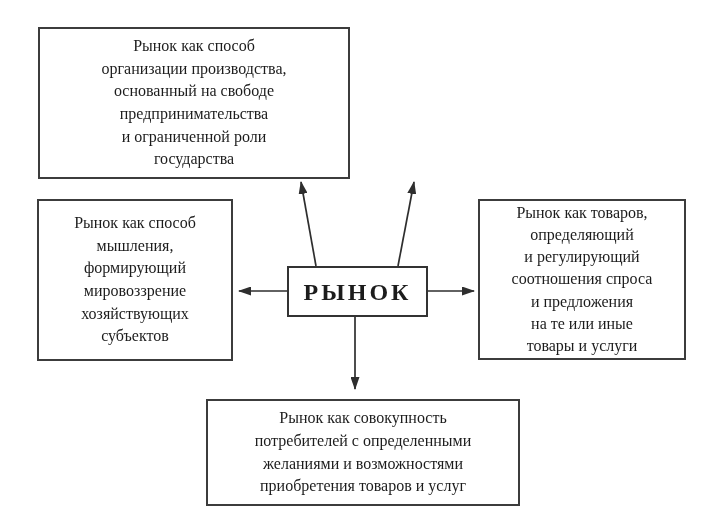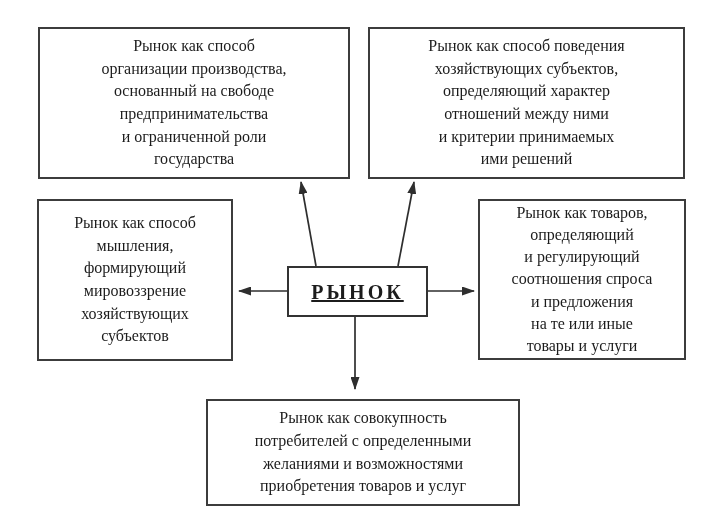--- a/index.html
+++ b/index.html
@@ -45,25 +45,24 @@
   .box-left       { left: 37px;  top: 199px; width: 196px; height: 162px; }
   .box-right      { left: 478px; top: 199px; width: 208px; height: 161px; }
   .box-bottom     { left: 206px; top: 391px; width: 314px; height: 107px; margin-top: 8px; }
   .box-right .txt { line-height: 1.38; }
   .box-center {
     left: 287px; top: 266px; width: 141px; height: 51px;
     border-color: #333333;
   }
   .box-center .txt {
     font-weight: bold;
-    font-size: 20px;
+    font-size: 24px;
     letter-spacing: 3px;
     white-space: nowrap;
     line-height: 1;
-    text-decoration: underline;
   }
 </style>
 </head>
 <body>
 
 <div class="canvas">
 
   <svg class="arrows" viewBox="0 0 711 524" xmlns="http://www.w3.org/2000/svg">
     <defs>
       <marker id="ah" markerWidth="13" markerHeight="9" refX="12" refY="4.5" orient="auto" markerUnits="userSpaceOnUse">
@@ -81,28 +80,20 @@
 
   <div class="box box-top-left">
     <span class="txt">Рынок как способ
 организации производства,
 основанный на свободе
 предпринимательства
 и ограниченной роли
 государства</span>
   </div>
 
-  <div class="box box-top-right">
-    <span class="txt">Рынок как способ поведения
-хозяйствующих субъектов,
-определяющий характер
-отношений между ними
-и критерии принимаемых
-ими решений</span>
-  </div>
 
   <div class="box box-left">
     <span class="txt">Рынок как способ
 мышления,
 формирующий
 мировоззрение
 хозяйствующих
 субъектов</span>
   </div>
 

